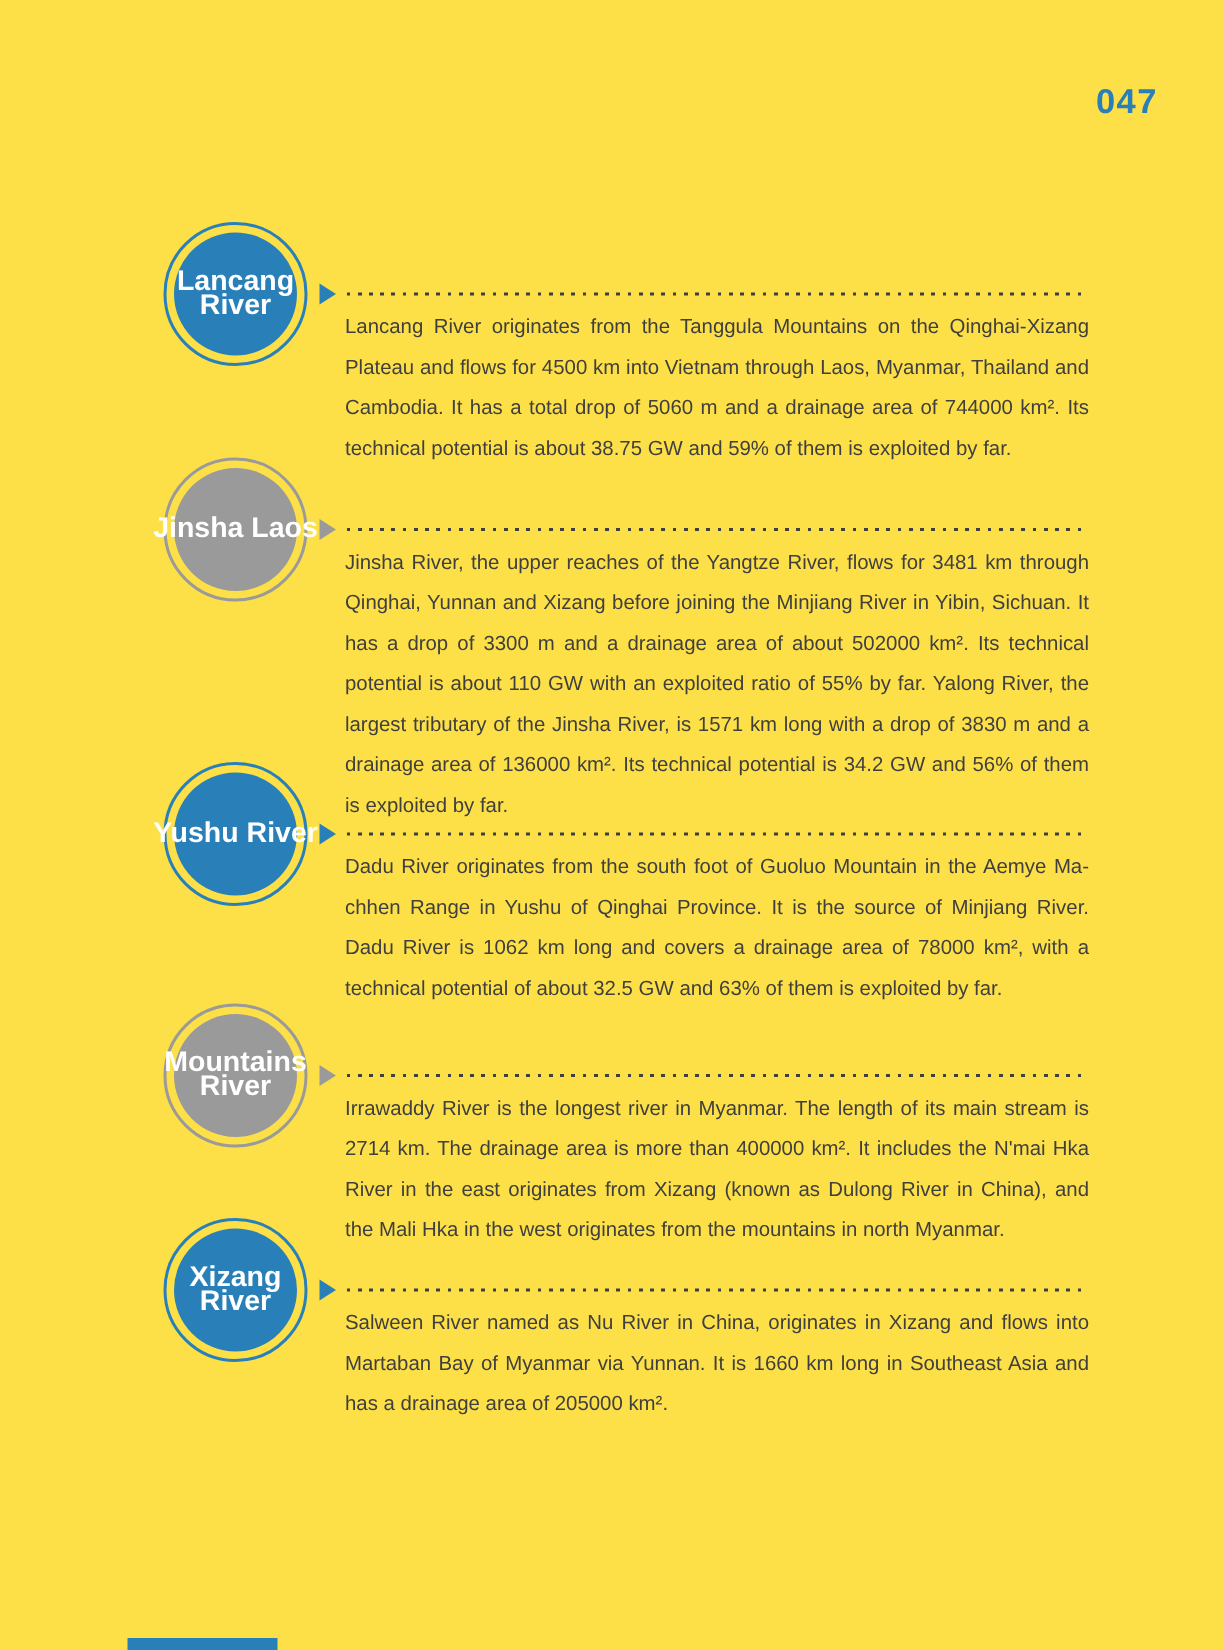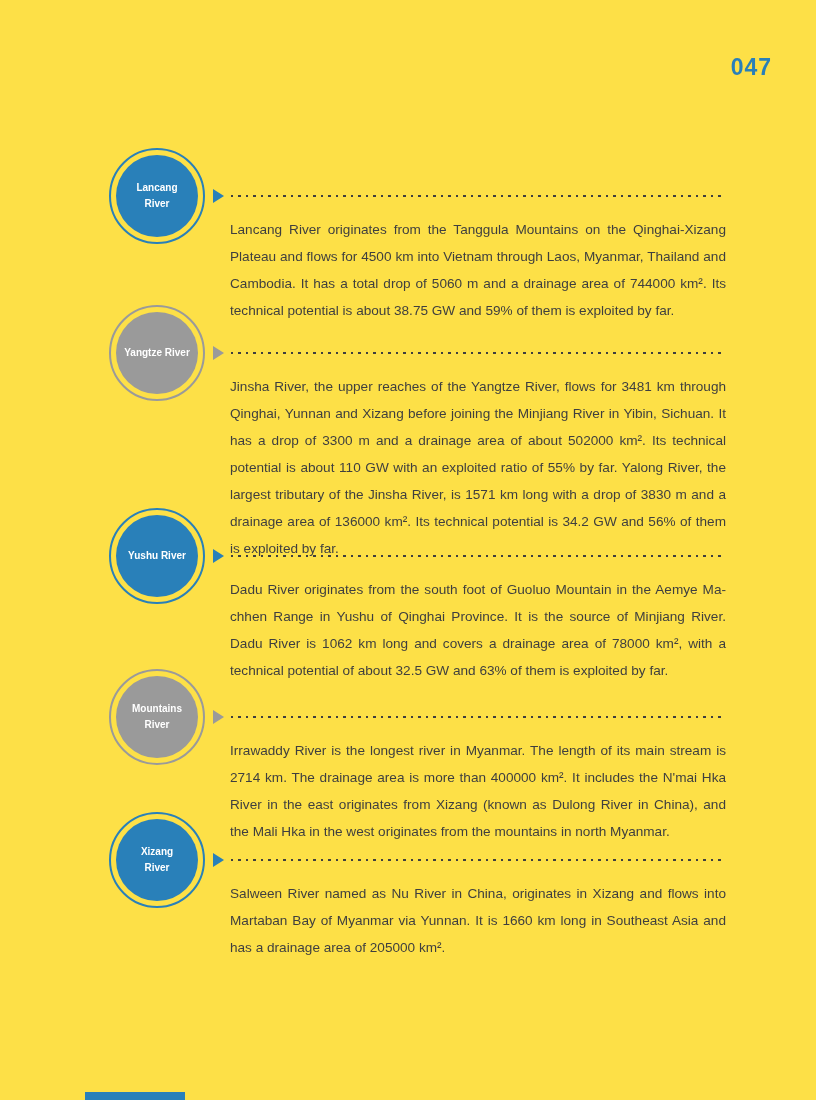--- a/index.html
+++ b/index.html
@@ -41,21 +41,21 @@
     display: flex; align-items: center; justify-content: center;
   }
   .river-section.blue .badge { border-color: var(--blue); }
   .river-section.gray .badge { border-color: var(--gray); }
   .badge-inner {
     width: 82px; height: 82px;
     border-radius: 50%;
     display: flex; flex-direction: column;
     align-items: center; justify-content: center;
     color: #ffffff;
-    font-size: 10px; font-weight: bold;
+    font-size: 19px; font-weight: bold;
     line-height: 16px; text-align: center;
   }
   .river-section.blue .badge-inner { background: var(--blue); }
   .river-section.gray .badge-inner { background: var(--gray); }
   .badge-line { white-space: nowrap; }
   
   .leader {
     position: absolute;
     left: 104px; right: 0; top: 48px;
     transform: translateY(-50%);
@@ -75,21 +75,21 @@
   .dots {
     flex: 1 1 auto;
     height: 2.5px;
     background-image: repeating-linear-gradient(
       to right,
       var(--ink) 0px, var(--ink) 2.5px,
       transparent 2.5px, transparent 7.5px);
   }
   .para {
     position: absolute;
-    left: 121px; top: 68px; width: 496px;
+    left: 121px; top: 56px; width: 496px;
     margin: 0;
     font-size: 13.6px;
     line-height: 27px;
     color: var(--ink);
     text-align: justify;
   }
   .footer-bar {
     position: absolute;
     left: 85px; top: 1092px;
     width: 100px; height: 8px;
@@ -112,21 +112,21 @@
     <div class="leader">
       <span class="arrow"></span>
       <span class="dots"></span>
     </div>
     <p class="para">Lancang River originates from the Tanggula Mountains on the Qinghai-Xizang Plateau and flows for 4500 km into Vietnam through Laos, Myanmar, Thailand and Cambodia. It has a total drop of 5060 m and a drainage area of 744000 km². Its technical potential is about 38.75 GW and 59% of them is exploited by far.</p>
   </section>
 
   <section class="river-section gray" style="top: 305px;">
     <div class="badge">
       <div class="badge-inner">
-            <div class="badge-line">Yangtze River</div>
+            <div class="badge-line">Jinsha Laos</div>
           </div>
     </div>
     <div class="leader">
       <span class="arrow"></span>
       <span class="dots"></span>
     </div>
     <p class="para">Jinsha River, the upper reaches of the Yangtze River, flows for 3481 km through Qinghai, Yunnan and Xizang before joining the Minjiang River in Yibin, Sichuan. It has a drop of 3300 m and a drainage area of about 502000 km². Its technical potential is about 110 GW with an exploited ratio of 55% by far. Yalong River, the largest tributary of the Jinsha River, is 1571 km long with a drop of 3830 m and a drainage area of 136000 km². Its technical potential is 34.2 GW and 56% of them is exploited by far.</p>
   </section>
 
   <section class="river-section blue" style="top: 508px;">

